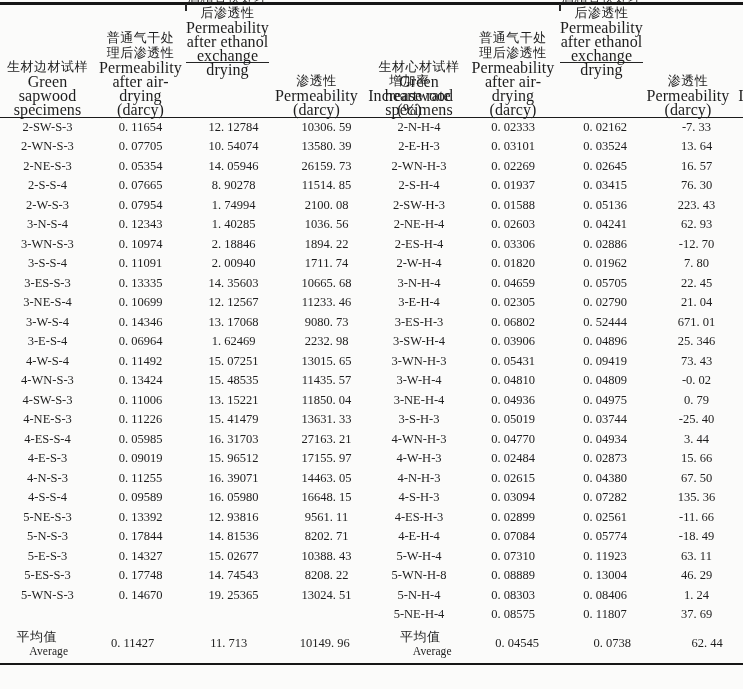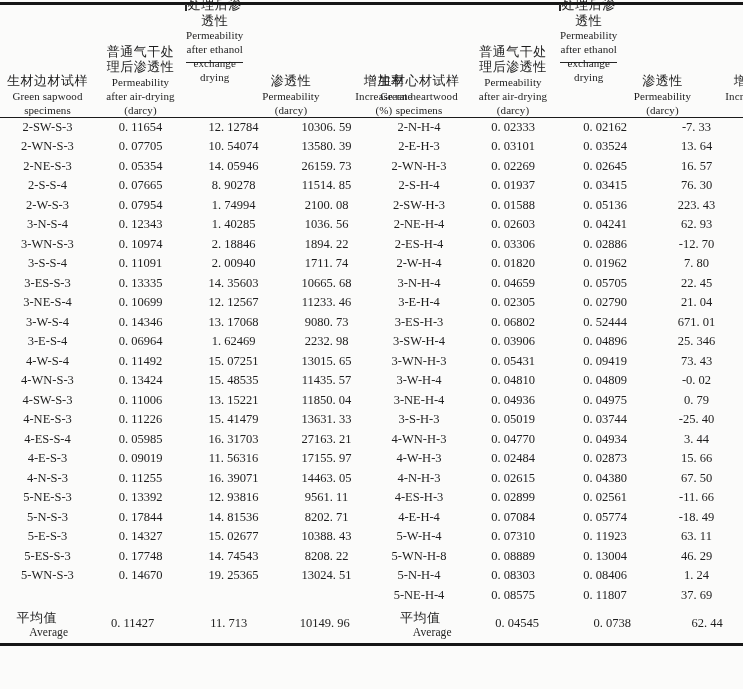--- a/index.html
+++ b/index.html
@@ -80,21 +80,21 @@
   .hgroup .group-sub {
     flex: 1;
     display: flex;
   }
   .zh {
     font-size: 13px;
     line-height: 15.5px;
     letter-spacing: 0.5px;
   }
   .en {
-    font-size: 11px;
+    font-size: 16px;
     line-height: 14px;
     letter-spacing: 0.1px;
   }
   .body-rows {
     display: block;
   }
   .trow {
     display: flex;
     height: 19.5px;
     align-items: center;
@@ -388,39 +388,49 @@
           <div class="cell c4">27163. 21</div>
           <div class="cell c5">4-WN-H-3</div>
           <div class="cell c6">0. 04770</div>
           <div class="cell c7">0. 04934</div>
           <div class="cell c8">3. 44</div>
         </div>
 
         <div class="trow">
           <div class="cell c1">4-E-S-3</div>
           <div class="cell c2">0. 09019</div>
-          <div class="cell c3">11. 56316</div>
+          <div class="cell c3">15. 96512</div>
           <div class="cell c4">17155. 97</div>
           <div class="cell c5">4-W-H-3</div>
           <div class="cell c6">0. 02484</div>
           <div class="cell c7">0. 02873</div>
           <div class="cell c8">15. 66</div>
         </div>
 
         <div class="trow">
           <div class="cell c1">4-N-S-3</div>
           <div class="cell c2">0. 11255</div>
           <div class="cell c3">16. 39071</div>
           <div class="cell c4">14463. 05</div>
           <div class="cell c5">4-N-H-3</div>
           <div class="cell c6">0. 02615</div>
           <div class="cell c7">0. 04380</div>
           <div class="cell c8">67. 50</div>
         </div>
 
+        <div class="trow">
+          <div class="cell c1">4-S-S-4</div>
+          <div class="cell c2">0. 09589</div>
+          <div class="cell c3">16. 05980</div>
+          <div class="cell c4">16648. 15</div>
+          <div class="cell c5">4-S-H-3</div>
+          <div class="cell c6">0. 03094</div>
+          <div class="cell c7">0. 07282</div>
+          <div class="cell c8">135. 36</div>
+        </div>
 
         <div class="trow">
           <div class="cell c1">5-NE-S-3</div>
           <div class="cell c2">0. 13392</div>
           <div class="cell c3">12. 93816</div>
           <div class="cell c4">9561. 11</div>
           <div class="cell c5">4-ES-H-3</div>
           <div class="cell c6">0. 02899</div>
           <div class="cell c7">0. 02561</div>
           <div class="cell c8">-11. 66</div>

